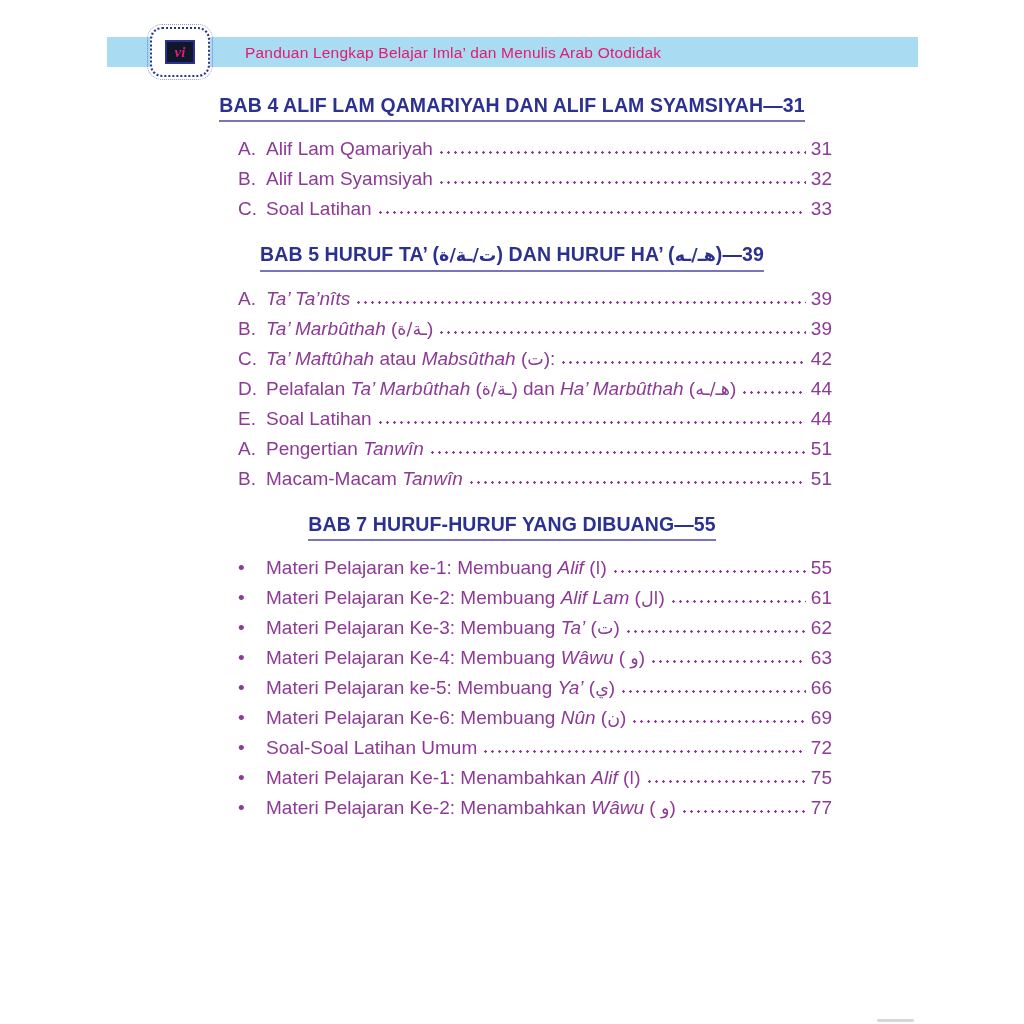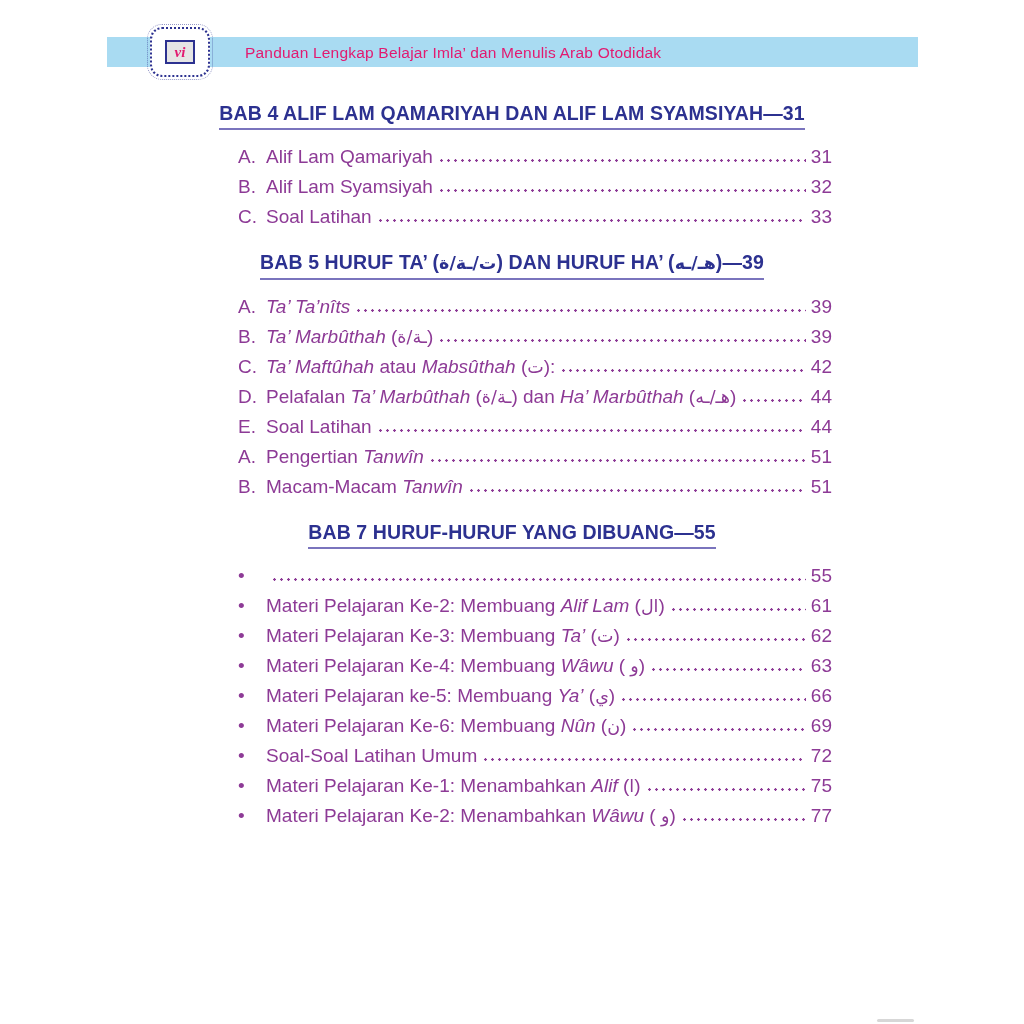--- a/index.html
+++ b/index.html
@@ -3,29 +3,29 @@
 <meta charset="utf-8">
 <style>
   html,body{margin:0;padding:0;background:#fff;}
   .page{position:relative;width:1024px;height:1024px;background:#ffffff;overflow:hidden;
         font-family:"Liberation Sans","DejaVu Sans",sans-serif;}
   
   .header-bar{position:absolute;left:107px;top:37px;width:811px;height:30px;background:#a9dbf2;}
   .medallion{position:absolute;left:150px;top:27px;width:60px;height:50px;background:#fff;
              border:2px dotted #2c3190;border-radius:12px;outline:1px dotted rgba(44,49,144,.5);
              outline-offset:2px;display:flex;align-items:center;justify-content:center;box-sizing:border-box;}
-  .medallion-inner{border:2px solid #2c3190;background:#e5e5e5;padding:0 8px;line-height:20px;
+  .medallion-inner{border:2px solid #2c3190;background:#0f172a;padding:0 8px;line-height:20px;
              font-weight:700;font-style:italic;font-size:15px;color:#e21a70;
              font-family:"Liberation Serif",serif;}
   .header-title{position:absolute;left:245px;top:44px;font-weight:400;font-size:15.5px;
              color:#e21a70;letter-spacing:.2px;white-space:nowrap;}
   
   .content{position:absolute;left:96px;top:92px;width:832px;}
   .title-wrap{text-align:center;margin:17px 0 12px 0;}
-  .section:first-child .title-wrap{margin-top:8px;}
+  .section:first-child .title-wrap{margin-top:0;}
   .section-title{display:inline-block;font-weight:700;font-size:19.5px;line-height:26px;
              color:#2c3190;border-bottom:2px solid #7a74bd;padding-bottom:2px;letter-spacing:.1px;}
   .row{display:flex;align-items:baseline;margin:0 96px 0 142px;line-height:30px;
              font-size:19px;color:#8d3a96;}
   .marker{flex:none;width:28px;}
   .label{white-space:nowrap;}
   .leader{flex:1;height:5px;margin:0 2px 0 5px;
           background-image:radial-gradient(circle,#8d3a96 1.2px,rgba(0,0,0,0) 1.45px);
           background-size:7px 5px;background-repeat:repeat-x;background-position:left bottom;}
   .page-num{flex:none;min-width:24px;text-align:right;}
@@ -110,20 +110,21 @@
           <span class="marker">B.</span>
           <span class="label"><span>Macam-Macam </span><i>Tanwîn</i><span> </span></span>
           <span class="leader"></span>
           <span class="page-num">51</span>
         </div>
       </div>
       <div class="section">
         <div class="title-wrap"><span class="section-title"><span>BAB 7 HURUF-HURUF YANG DIBUANG—55</span></span></div>
         <div class="row">
           <span class="marker">•</span>
+          <span class="label"><span>Materi Pelajaran ke-1: Membuang </span><i>Alif</i><span> (</span><span class="ar" dir="rtl">ا</span><span>) </span></span>
           <span class="leader"></span>
           <span class="page-num">55</span>
         </div>
         <div class="row">
           <span class="marker">•</span>
           <span class="label"><span>Materi Pelajaran Ke-2: Membuang </span><i>Alif Lam</i><span> (</span><span class="ar" dir="rtl">ال</span><span>) </span></span>
           <span class="leader"></span>
           <span class="page-num">61</span>
         </div>
         <div class="row">

